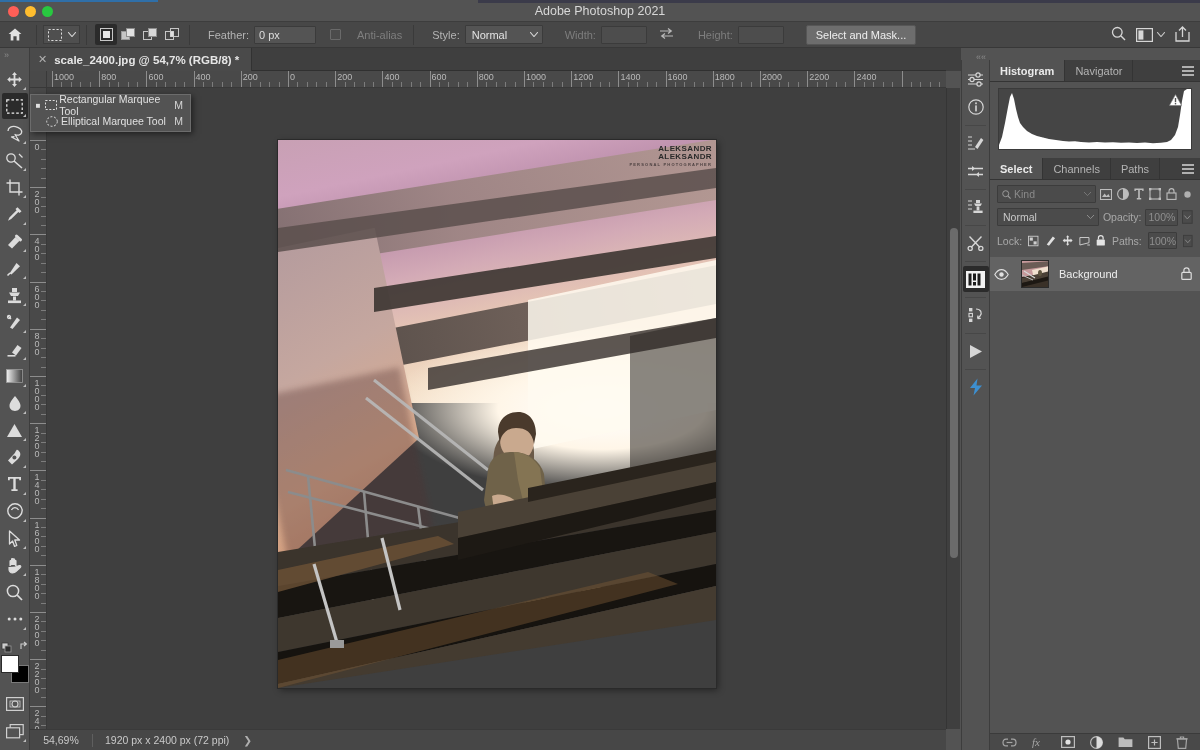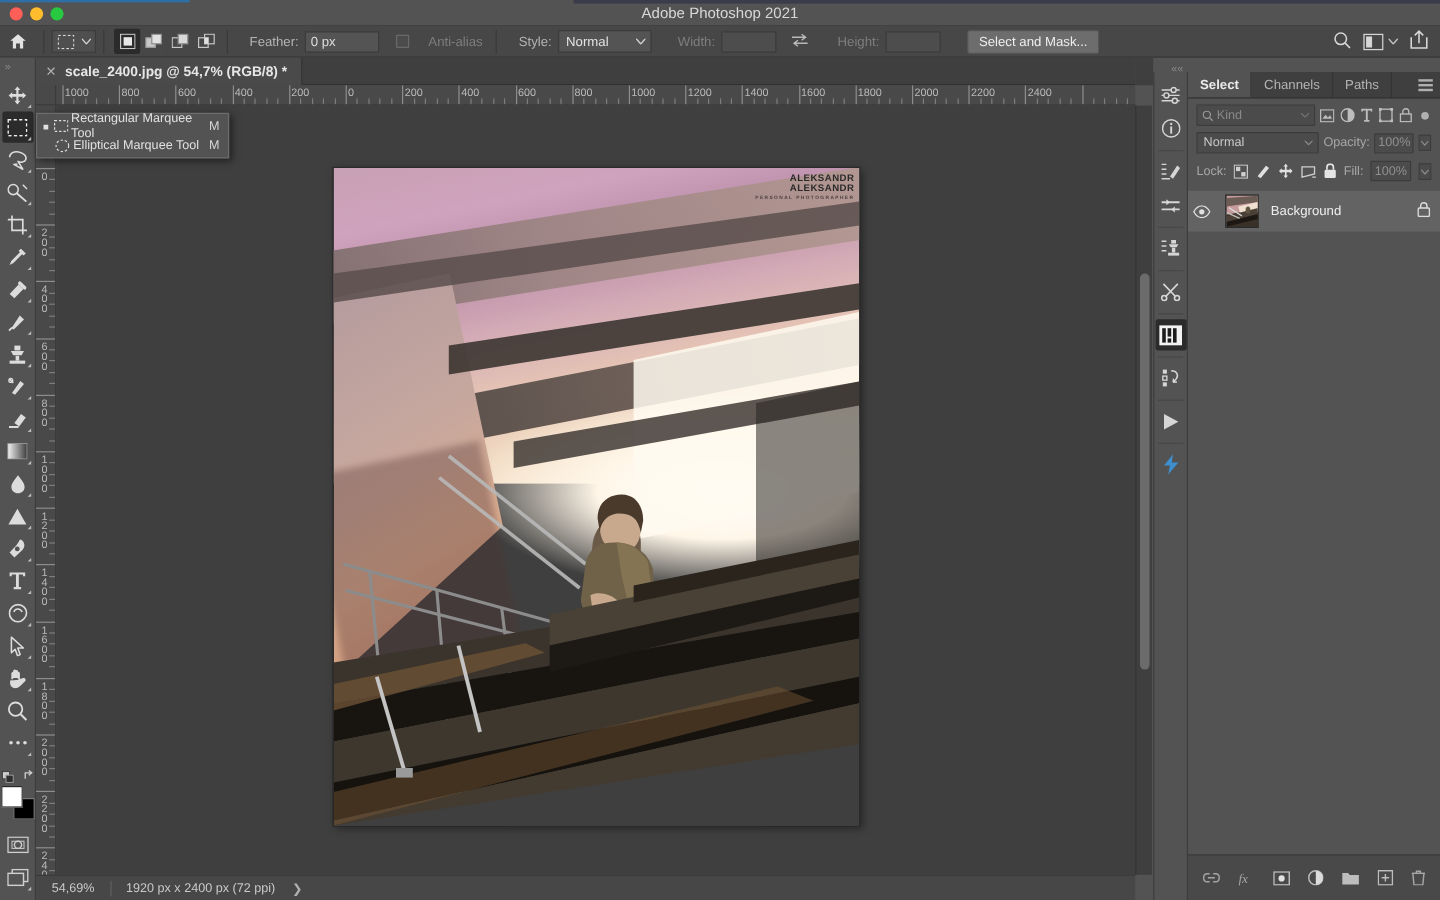--- a/index.html
+++ b/index.html
@@ -260,21 +260,21 @@
     display:flex; align-items:center; height: 34px; background: #636363; margin-top: 8px;
     padding: 0 8px 0 4px;
   }
   .layer-thumb {
     width: 28px; height: 28px; margin-left: 12px; border: 1px solid #2b2b2b;
     overflow:hidden; position:relative;
   }
   .layer-name { margin-left: 10px; color: #eee; font-size: 11px; }
   .layer-lock { margin-left: auto; }
   .layers-footer {
-    position:absolute; left:0; bottom:0; width: 210px; height: 38px;
+    position:absolute; left:0; bottom:0; width: 210px; height: 17px;
     background: #494949; border-top: 1px solid #3b3b3b;
     display:flex; align-items:center; justify-content:center; gap: 15px;
   }
 
   
   .statusbar {
     position: absolute; left: 30px; top: 729px; width: 916px; height: 21px;
     background: #474747; border-top: 1px solid #3a3a3a;
     display: flex; align-items: center; font-size: 10.5px; color: #c9c9c9;
   }
@@ -972,20 +972,45 @@
     <div class="dock-div"></div>
     <div class="dicon">
       <svg width="14" height="18" viewBox="0 0 14 18">
           <path d="M8.5 0.5 L1 10 H6 L4.5 17.5 L13 7.5 H7.5 Z" fill="#3d8fd0"></path>
         </svg>
     </div>
   </div>
 
   <div class="panels">
 
+    <div class="panel">
+      <div class="panel-tabs">
+        <div class="panel-tab active">Histogram</div>
+        <div class="panel-tab">Navigator</div>
+        <div class="panel-menu">
+            <i></i>
+            <i></i>
+            <i></i>
+          </div>
+      </div>
+      <div class="histo-wrap">
+        <div class="histo">
+          <svg width="194" height="62" viewBox="0 0 194 62" preserveAspectRatio="none">
+            <path fill="#ffffff" d="M0,62 L0,56 L3,48 L6,34 L9,18 L11,8 L13,4 L15,10 L17,20 L19,28 L21,34 L24,38 L28,42 L33,45 L38,47 L44,48.5 L50,50 L57,51 L64,52 L70,52.6 L76,52.2 L82,53 L90,53.4 L98,53 L106,53.6 L114,53.2 L122,53.8 L130,53.4 L138,54 L146,53.6 L154,54.2 L162,53.8 L168,53 L172,51 L176,46 L179,38 L181,26 L183,12 L185,2 L188,0 L194,0 L194,62 Z"></path>
+          </svg>
+          <div class="warn">
+            <svg width="13" height="12" viewBox="0 0 13 12">
+                <path d="M6.5 0.5 L12.6 11.5 H0.4 Z" fill="#ffffff" stroke="#777" stroke-width="0.6"></path>
+                <rect x="5.8" y="4" width="1.4" height="4.2" fill="#555"></rect>
+                <rect x="5.8" y="9" width="1.4" height="1.4" fill="#555"></rect>
+              </svg>
+          </div>
+        </div>
+      </div>
+    </div>
 
     <div class="panel">
       <div class="panel-tabs">
         <div class="panel-tab active">Select</div>
         <div class="panel-tab">Channels</div>
         <div class="panel-tab">Paths</div>
         <div class="panel-menu">
             <i></i>
             <i></i>
             <i></i>
@@ -1062,21 +1087,21 @@
               <path d="M6.5 0.5 L8.4 2.8 H7.2 V5.4 H9.9 V4.2 L12.2 6.5 L9.9 8.8 V7.6 H7.2 V10.2 H8.4 L6.5 12.5 L4.6 10.2 H5.8 V7.6 H3.1 V8.8 L0.8 6.5 L3.1 4.2 V5.4 H5.8 V2.8 H4.6 Z" fill="#e0e0e0"></path>
             </svg>
           <svg width="13" height="12" viewBox="0 0 13 12">
               <path d="M1 10.6 L1 2 L11.5 2 L11.5 8 Z" fill="none" stroke="#cfcfcf" stroke-width="1.1"></path>
               <path d="M9.6 10.6 H12.6" stroke="#cfcfcf" stroke-width="1.1"></path>
             </svg>
           <svg width="11" height="13" viewBox="0 0 11 13">
               <rect x="0.8" y="5.4" width="9.4" height="7" rx="1" fill="#e4e4e4"></rect>
               <path d="M2.8 5.4 V3.4 C2.8 1.7 3.9 0.8 5.5 0.8 C7.1 0.8 8.2 1.7 8.2 3.4 V5.4" fill="none" stroke="#e4e4e4" stroke-width="1.4"></path>
             </svg>
-          <span class="lock-label" style="margin-left:auto">Fill:</span>
+          <span class="lock-label" style="margin-left:auto">Paths:</span>
           <div class="num-field">100%</div>
           <svg width="11" height="16" viewBox="0 0 11 16">
               <rect x="0.5" y="1.5" width="10" height="13" fill="#4b4b4b" stroke="#3c3c3c"></rect>
               <path d="M2.5 6.5 L5.5 10 L8.5 6.5" fill="none" stroke="#8d8d8d" stroke-width="1"></path>
             </svg>
         </div>
       </div>
 
       <div class="layer-row">
         <svg width="15" height="11" viewBox="0 0 15 11">

